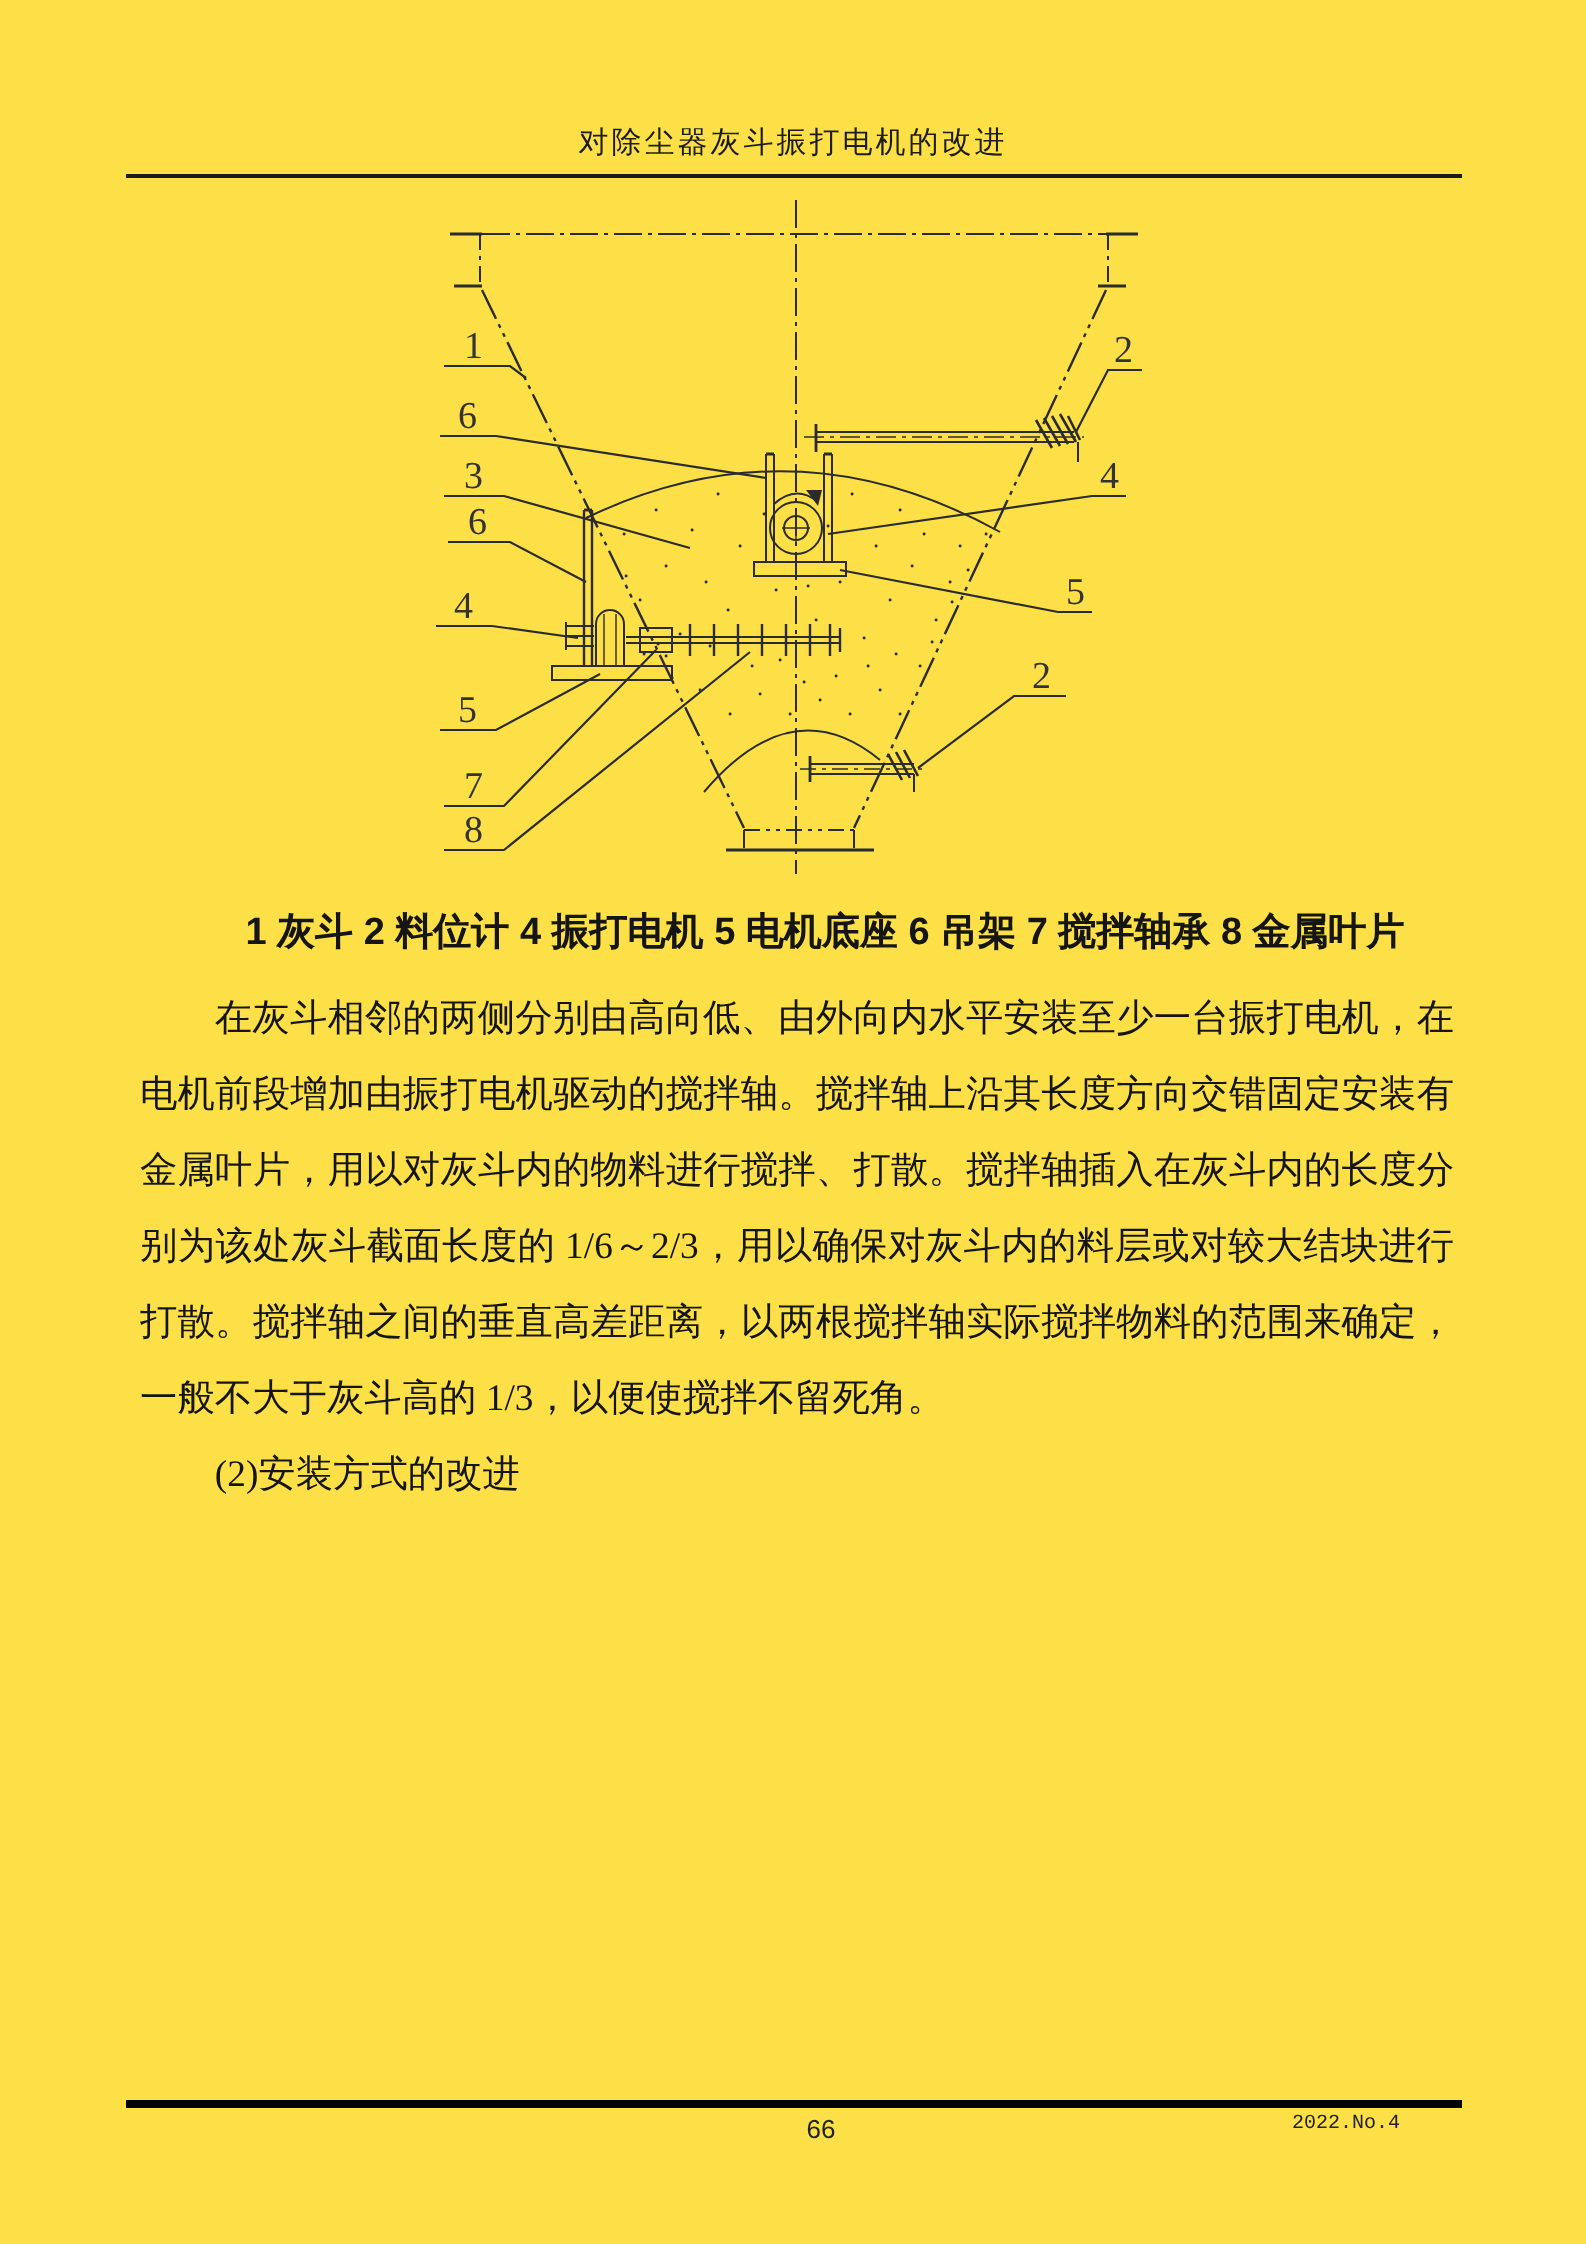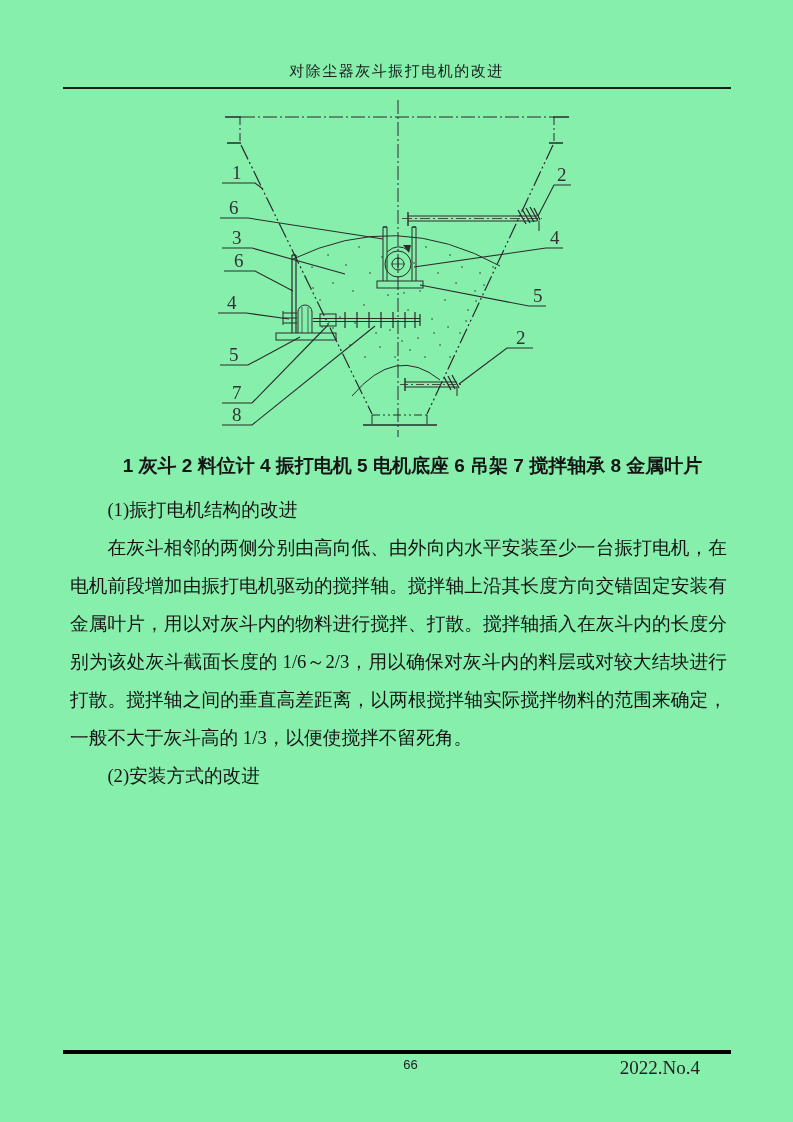--- a/index.html
+++ b/index.html
@@ -1,17 +1,17 @@
 <!DOCTYPE html>
 <html><head>
 <meta charset="utf-8">
 <style>
   html,body{margin:0;padding:0;background:#ffffff;}
   .page{
-    position:relative;width:793px;height:1122px;background:#86efac;
+    position:relative;width:793px;height:1122px;background:#fde047;
     font-family:"Liberation Serif","DejaVu Serif",serif;color:#1c1c1c;
     overflow:hidden;margin:0 auto;
   }
   .header-title{
     position:absolute;top:62px;left:0;width:100%;text-align:center;
     font-size:15px;letter-spacing:1.5px;
   }
   .header-rule{
     position:absolute;top:87px;left:63px;width:668px;height:2px;background:#1b1b1b;
   }
@@ -37,21 +37,21 @@
   .cite{font-size:11px;line-height:0;vertical-align:super;}
   .footer-rule{
     position:absolute;top:1050px;left:63px;width:668px;height:3.5px;background:#000;
   }
   .footer-page{
     position:absolute;top:1057px;left:0;width:100%;text-align:center;
     font-family:"Liberation Sans","DejaVu Sans",sans-serif;font-size:13px;color:#222;margin-left:14px;
   }
   .footer-issue{
     position:absolute;top:1057px;right:93px;
-    font-family:Liberation Serif, serif;font-size:19px;color:#222;
+    font-family:Liberation Mono, monospace;font-size:10px;color:#222;
   }
 </style>
 </head>
 <body>
 
 <div class="page">
 
   <div class="header-title">对除尘器灰斗振打电机的改进</div>
   <div class="header-rule"></div>
 
@@ -174,21 +174,20 @@
         <text x="400" y="149">4</text>
         <text x="383" y="207">5</text>
         <text x="366" y="249">2</text>
       </g>
     </g>
   </svg>
 
   <div class="caption-parts">1 灰斗 2 料位计 4 振打电机 5 电机底座 6 吊架 7 搅拌轴承 8 金属叶片</div>
 
   <div class="article">
-    <p>(1)振打电机结构的改进</p>
     <p>在灰斗相邻的两侧分别由高向低、由外向内水平安装至少一台振打电机，在电机前段增加由振打电机驱动的搅拌轴。搅拌轴上沿其长度方向交错固定安装有金属叶片，用以对灰斗内的物料进行搅拌、打散。搅拌轴插入在灰斗内的长度分别为该处灰斗截面长度的 1/6～2/3，用以确保对灰斗内的料层或对较大结块进行打散。搅拌轴之间的垂直高差距离，以两根搅拌轴实际搅拌物料的范围来确定，一般不大于灰斗高的 1/3，以便使搅拌不留死角。</p>
     <p>(2)安装方式的改进</p>
   </div>
 
   <div class="footer-rule"></div>
   <div class="footer-page">66</div>
   <div class="footer-issue">2022.No.4</div>
 
 </div>
 

